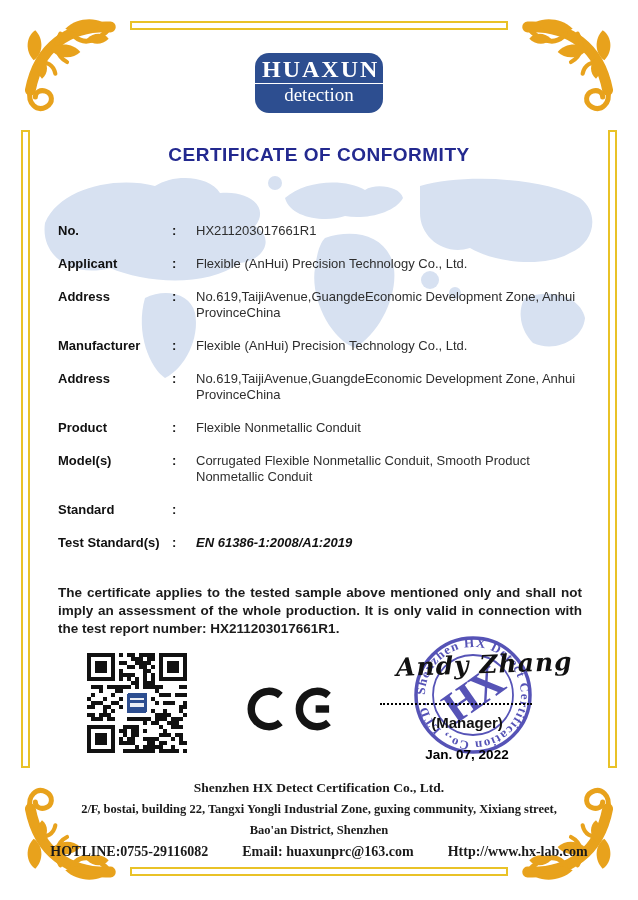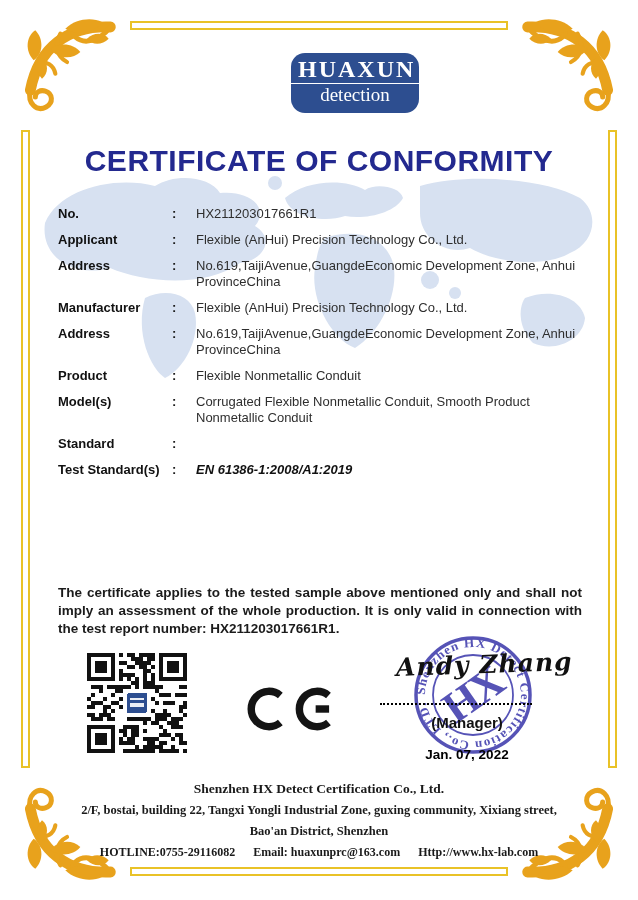--- a/index.html
+++ b/index.html
@@ -19,31 +19,31 @@
   .bar.top{top:21px;left:130px;right:130px;height:5px;}
   .bar.bottom{bottom:24px;left:130px;right:130px;height:5px;}
   .bar.left{left:21px;top:130px;bottom:132px;width:5px;}
   .bar.right{right:21px;top:130px;bottom:132px;width:5px;}
   
   .map{position:absolute;left:25px;top:168px;width:588px;height:300px;z-index:0;}
   
   .logo{
     position:absolute;left:50%;top:53px;transform:translateX(-50%);
     width:128px;height:60px;background:#2D4E90;border-radius:14px;
-    color:#fff;text-align:center;font-family:"Liberation Serif",serif;z-index:2;margin-left:36px;
+    color:#fff;text-align:center;font-family:"Liberation Serif",serif;z-index:2;
   }
   .logo .l1{display:inline-block;font-size:24px;font-weight:bold;letter-spacing:2px;
     line-height:1.08;margin-top:4px;padding:0 7px;border-bottom:1.5px solid #fff;}
   .logo .l2{font-size:19px;line-height:1.15;}
   
   .title{position:absolute;top:144px;left:0;width:100%;text-align:center;
-    font-size:30px;font-weight:600;color:#23298F;letter-spacing:.5px;z-index:2;}
+    font-size:19px;font-weight:600;color:#23298F;letter-spacing:.5px;z-index:2;}
   
   .fields{position:absolute;left:58px;top:206px;width:524px;font-size:13px;z-index:2;}
-  .row{display:flex;margin-bottom:10px;}
+  .row{display:flex;margin-bottom:10px;margin-top:17px;}
   .row .lbl{flex:none;width:114px;font-weight:bold;color:#111;line-height:16px;}
   .row .sep{flex:none;width:24px;font-weight:bold;line-height:16px;}
   .row .val{flex:1;color:#2e2e2e;line-height:16px;}
   .row .val.bold{font-weight:bold;color:#111;font-style:italic;}
   
   .stmt{position:absolute;left:58px;width:524px;font-size:13.5px;font-weight:bold;
     color:#1b1b1b;line-height:18px;text-align:justify;z-index:2;}
   .stmt.p1{top:505px;}
   .stmt.p2{top:584px;}
   
@@ -58,21 +58,21 @@
   .sig-line{position:absolute;left:380px;top:703px;width:152px;
     border-bottom:2.5px dotted #000;z-index:4;}
   .sig-block{position:absolute;left:387px;top:714px;width:160px;text-align:center;z-index:4;}
   .sig-role{font-size:15px;font-weight:bold;color:#111;}
   .sig-date{font-size:13.5px;font-weight:bold;color:#000;margin-top:16px;}
   
   .footer{position:absolute;left:40px;bottom:40px;width:558px;text-align:center;
     font-family:"Liberation Serif",serif;font-weight:bold;color:#1a1a1a;z-index:2;}
   .footer .f1{font-size:13.5px;margin-bottom:6px;}
   .footer .f2,.footer .f3{font-size:12.5px;margin-bottom:6px;}
-  .footer .f4{font-size:12px;display:flex;justify-content:center;gap:18px;white-space:nowrap;}
+  .footer .f4{font-size:14px;display:flex;justify-content:center;gap:34px;white-space:nowrap;}
 </style>
 </head>
 <body>
 
 <div class="page">
 
   <svg width="0" height="0" style="position:absolute">
     <symbol id="flourish" viewBox="0 0 120 120">
       <g fill="none" stroke="#E8A21C" stroke-linecap="round">
         <path d="M112,12 C62,10 26,36 16,88" stroke-width="13"></path>

